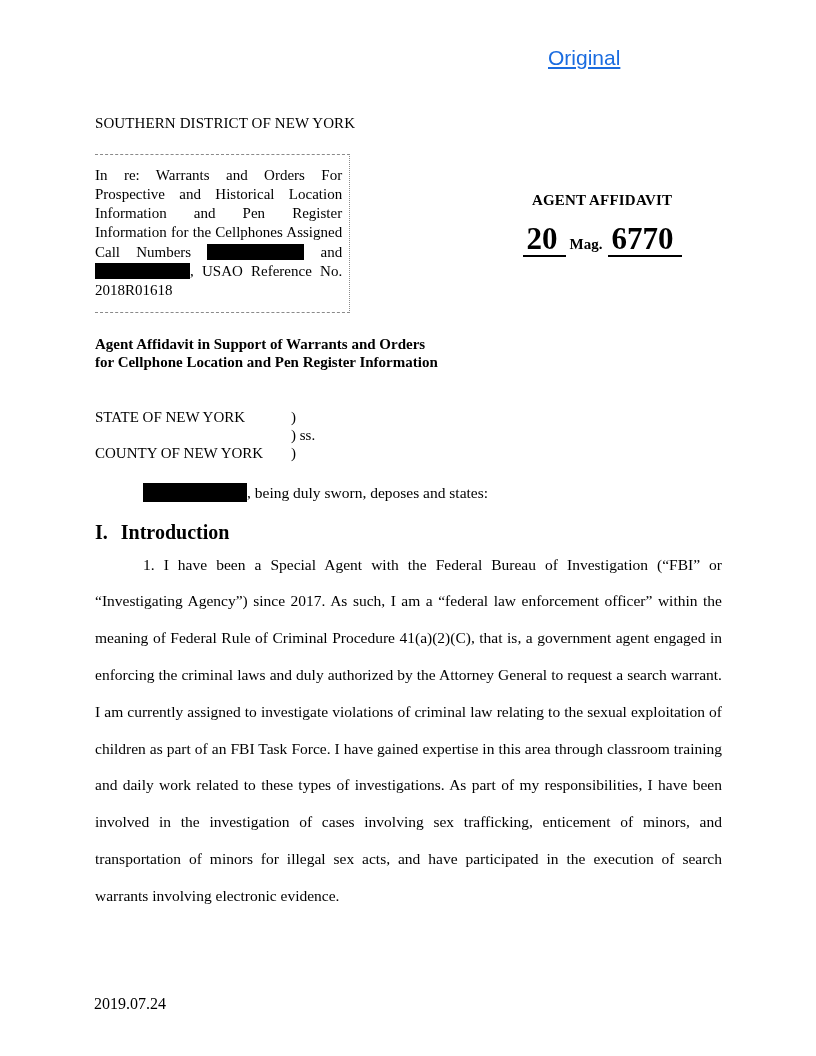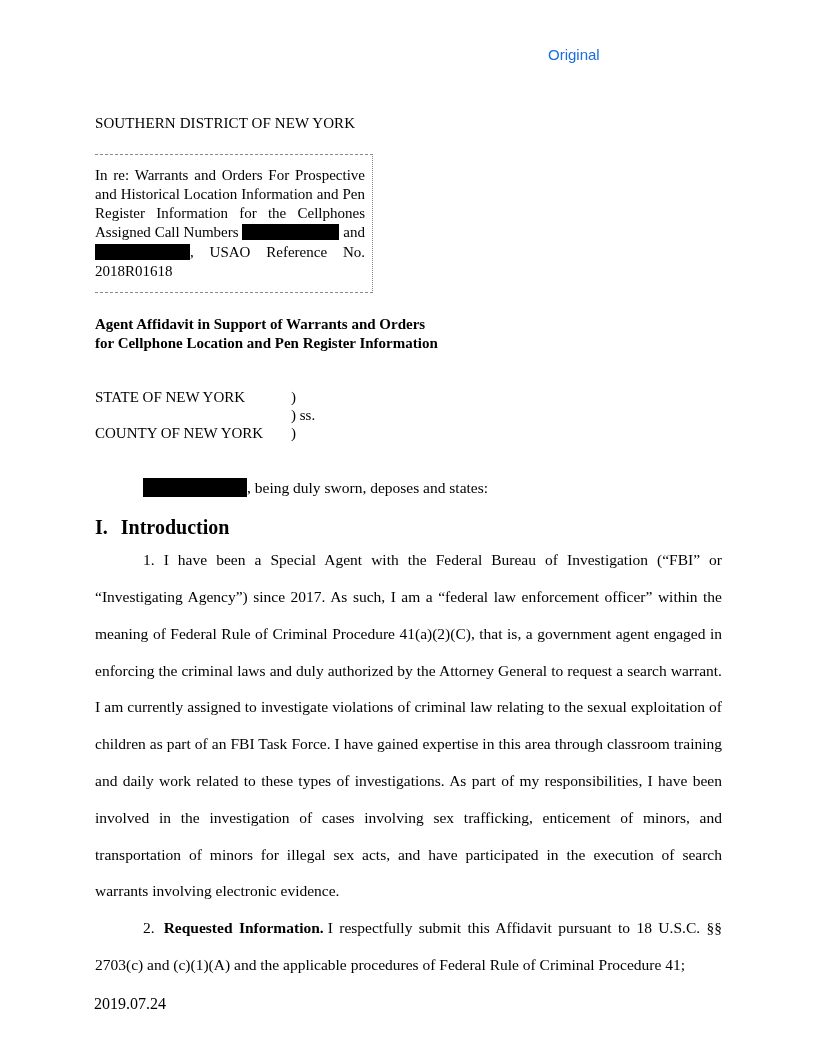--- a/index.html
+++ b/index.html
@@ -8,22 +8,23 @@
     width:816px; height:1056px;
     margin:0 auto;
     background:#ffffff;
     font-family:"Liberation Serif", serif;
     color:#000;
     overflow:hidden;
   }
   .watermark {
     position:absolute; left:548px; top:46px;
     font-family:"Liberation Sans", sans-serif;
-    font-size:15px;
+    font-size:21px;
     color:#1a6ce0;
+    text-decoration:underline;
   }
   .content { position:absolute; left:95px; top:97px; width:627px; }
 
   .court-header { font-size:15px; line-height:17.5px; white-space:pre-line; }
   .court-header div { letter-spacing:0.1px; }
 
   .caption-row { display:flex; align-items:flex-start; margin-top:4px; }
   .caption-box {
     width:270px;
     border-top:1px dashed #8a8a8a;
@@ -51,21 +52,21 @@
 
   .redaction {
     display:inline-block;
     background:#000;
     vertical-align:-3px;
   }
   .red-caption-1 { width:97px; height:16px; }
   .red-caption-2 { width:95px; height:16px; }
   .red-name { width:104px; height:19px; vertical-align:-4px; }
 
-  .sworn { margin-top:36px; font-size:15.5px; text-indent:48px; }
+  .sworn { margin-top:21px; font-size:15.5px; text-indent:48px; }
 
   .section-heading { margin-top:19px; font-weight:bold; font-size:20px; }
   .section-num { display:inline-block; margin-right:13px; }
 
   .body-text { margin-top:3px; font-size:15.5px; line-height:36.8px; text-align:justify; }
   .body-text p { margin:0; text-indent:48px; }
   .p-num { margin-right:9px; }
   .bold-run { font-weight:bold; margin-right:4px; }
 
   .footer-date {
@@ -82,20 +83,26 @@
 
   <div class="content">
 
     <div class="court-header">
       <div>SOUTHERN DISTRICT OF NEW YORK</div>
     </div>
 
     <div class="caption-row">
       <div class="caption-box"><span>In re: Warrants and Orders For Prospective and Historical Location Information and Pen Register Information for the Cellphones Assigned Call Numbers </span><span class="redaction red-caption-1"></span><span> and </span><span class="redaction red-caption-2"></span><span>, USAO Reference No. 2018R01618</span></div>
 
+      <div class="docket-block">
+        <div class="affidavit-label">AGENT AFFIDAVIT</div>
+        <div class="docket-number">
+          <span class="docket-big">20</span><span class="docket-mag">Mag.</span><span class="docket-big">6770</span>
+        </div>
+      </div>
     </div>
 
     <div class="doc-title">
       <div>Agent Affidavit in Support of Warrants and Orders</div>
       <div>for Cellphone Location and Pen Register Information</div>
     </div>
 
     <div class="venue">
       <div><span class="venue-left">STATE OF NEW YORK</span><span>)</span></div>
       <div><span class="venue-left"></span><span>) ss.</span></div>
@@ -103,20 +110,19 @@
     </div>
 
     <div class="sworn"><span class="redaction red-name"></span><span>, being duly sworn, deposes and states:</span></div>
 
     <div class="section-heading">
       <span class="section-num">I.</span><span>Introduction</span>
     </div>
 
     <div class="body-text">
       <p><span class="p-num">1.</span><span>I have been a Special Agent with the Federal Bureau of Investigation (“FBI” or “Investigating Agency”) since 2017.  As such, I am a “federal law enforcement officer” within the meaning of Federal Rule of Criminal Procedure 41(a)(2)(C), that is, a government agent engaged in enforcing the criminal laws and duly authorized by the Attorney General to request a search warrant.  I am currently assigned to investigate violations of criminal law relating to the sexual exploitation of children as part of an FBI Task Force.  I have gained expertise in this area through classroom training and daily work related to these types of investigations.  As part of my responsibilities, I have been involved in the investigation of cases involving sex trafficking, enticement of minors, and transportation of minors for illegal sex acts, and have participated in the execution of search warrants involving electronic evidence.</span></p>
-      <p><span class="p-num">2.</span><span class="bold-run">Requested Information.</span><span>I respectfully submit this Affidavit pursuant to 18 U.S.C. §§ 2703(c) and (c)(1)(A) and the applicable procedures of Federal Rule of Criminal Procedure 41;</span></p>
     </div>
 
   </div>
 
   <div class="footer-date">2019.07.24</div>
 
 </div>
 
 </body></html>

